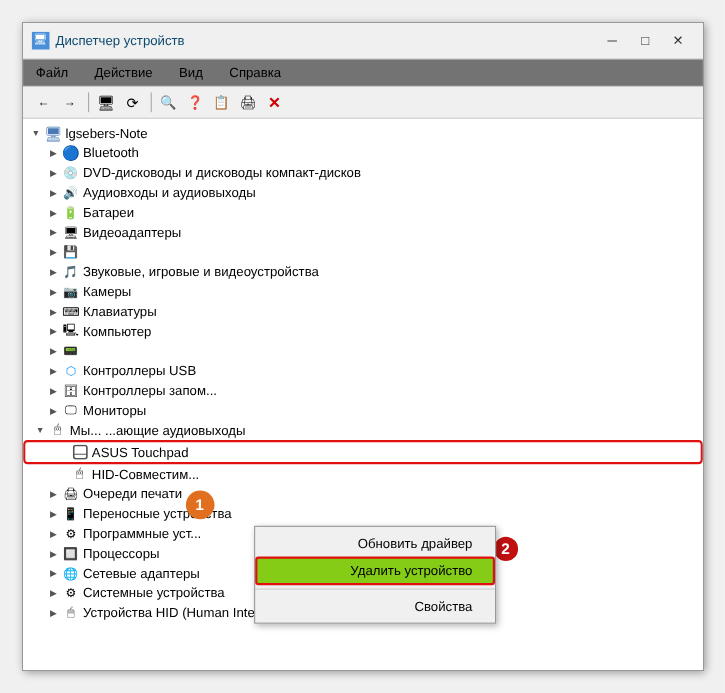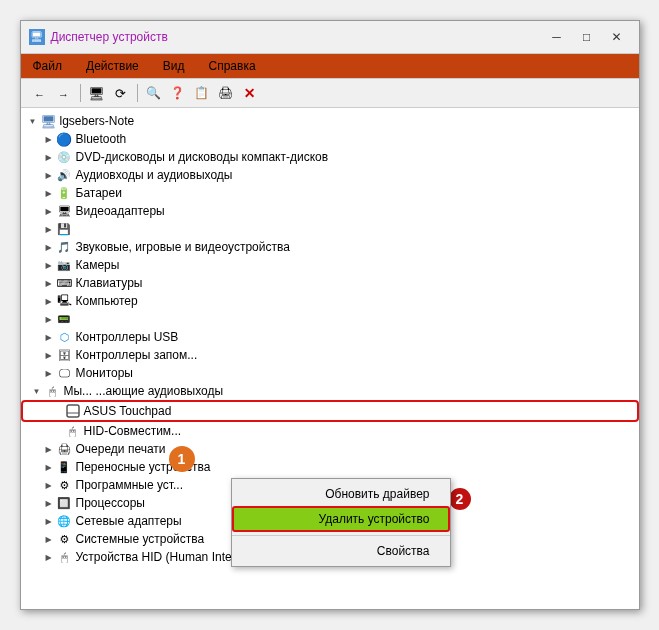--- a/index.html
+++ b/index.html
@@ -40,37 +40,37 @@
       width: 16px; height: 16px;
       background: #4a90d9;
       display: inline-block;
       font-size: 10px;
       text-align: center;
       line-height: 16px;
       color: white;
     }
     .title-text {
       font-size: 12px;
-      color: #a21caf;
+      color: #0c4a6e;
     }
     .window-controls {
       display: flex;
       gap: 2px;
     }
     .win-btn {
       width: 28px; height: 20px;
       border: none;
       background: transparent;
       cursor: pointer;
       font-size: 12px;
       display: flex; align-items: center; justify-content: center;
       color: #333;
     }
     .menu-bar {
-      background: #c2410c;
+      background: #737373;
       border-bottom: 1px solid #ccc;
       padding: 3px 8px;
       display: flex;
       gap: 16px;
     }
     .menu-item {
       font-size: 12px;
       cursor: pointer;
       padding: 2px 4px;
       color: #000;

